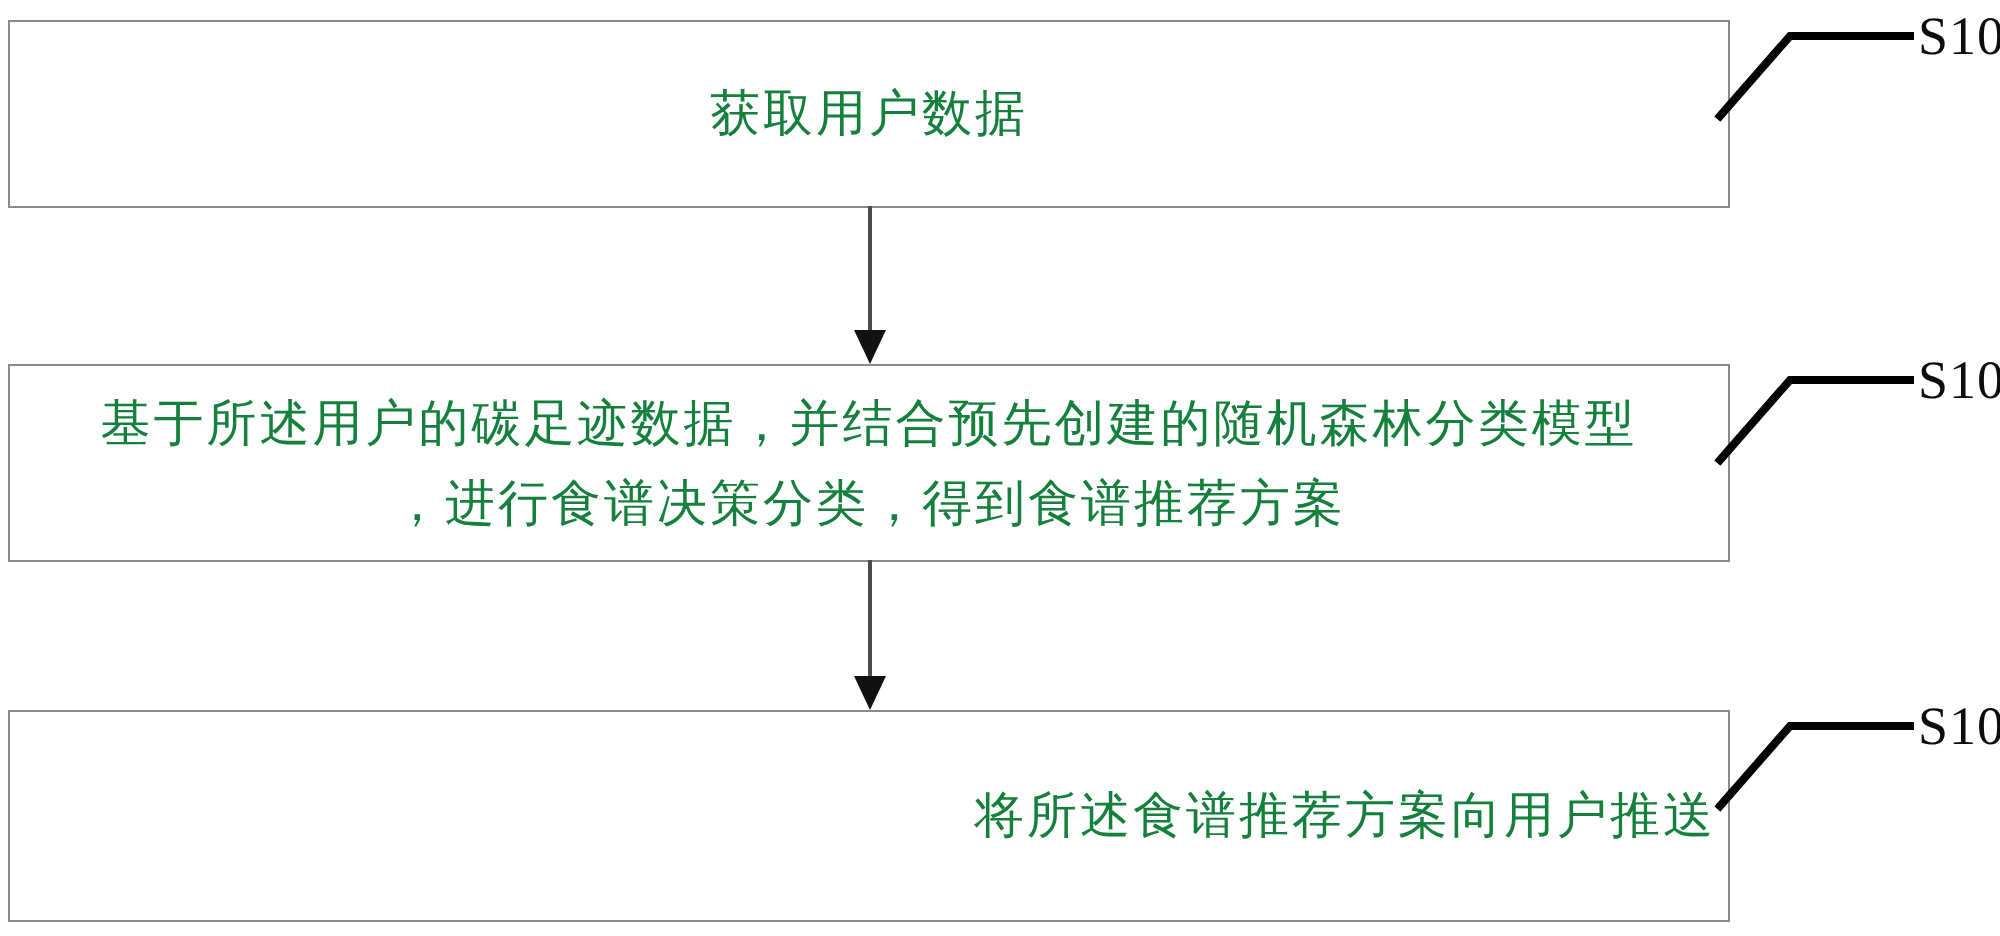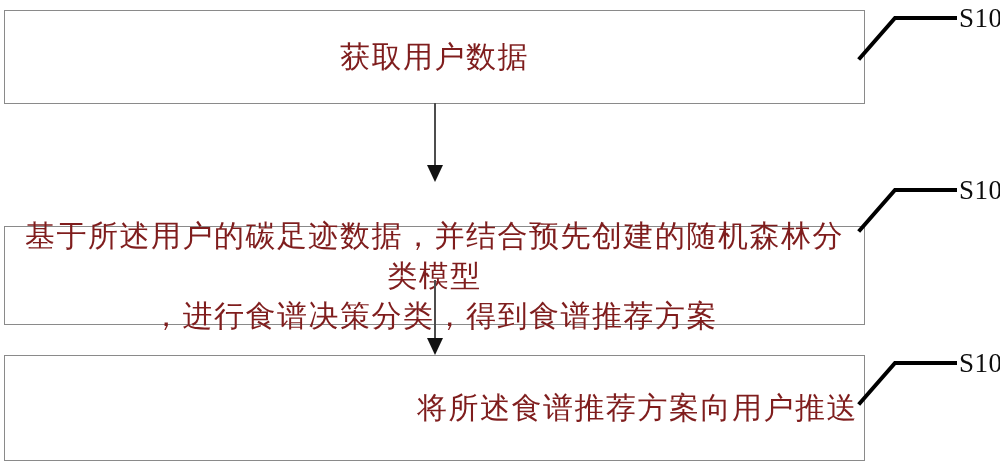--- a/index.html
+++ b/index.html
@@ -15,31 +15,31 @@
     position:absolute;
     box-sizing:border-box;
     border:1px solid #8a8a8a;
     background:#ffffff;
     display:flex;
     align-items:center;
     justify-content:center;
   }
   .box-text{
     font-family:"DejaVu Serif","Liberation Serif",serif;
-    font-size:30px;
+    font-size:25px;
     line-height:40px;
-    color:#7f1d1d;
+    color:#15803d;
     text-align:center;
     letter-spacing:1.5px;
     white-space:pre-line;
     padding:0 6px;
   }
 
   #box-1{left:4px;top:10px;width:861px;height:94px;}
-  #box-2{left:4px;top:182px;width:861px;height:99px;margin-top:44px;}
+  #box-2{left:4px;top:182px;width:861px;height:99px;}
   #box-3{left:4px;top:355px;width:861px;height:106px;justify-content:flex-end;}
 
   .step-label{
     position:absolute;
     font-family:"Liberation Serif","DejaVu Serif",serif;
     font-size:27px;
     color:#0d0d0d;
     letter-spacing:0.5px;
     white-space:nowrap;
   }

